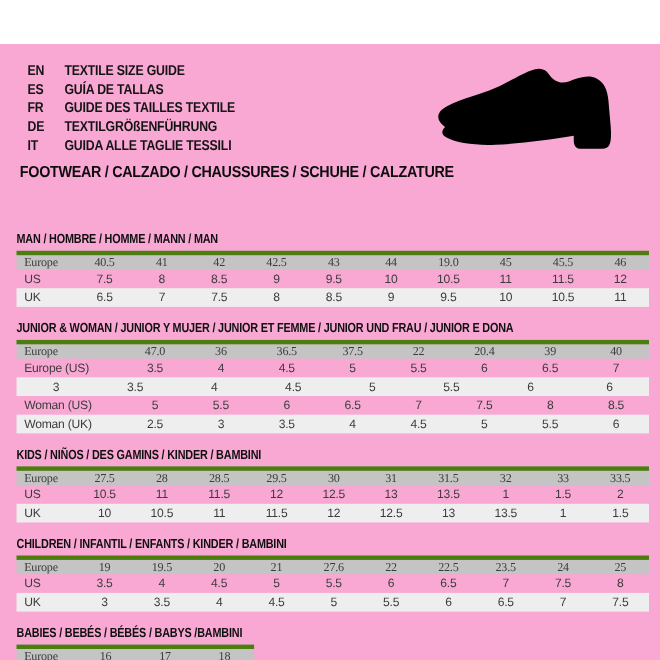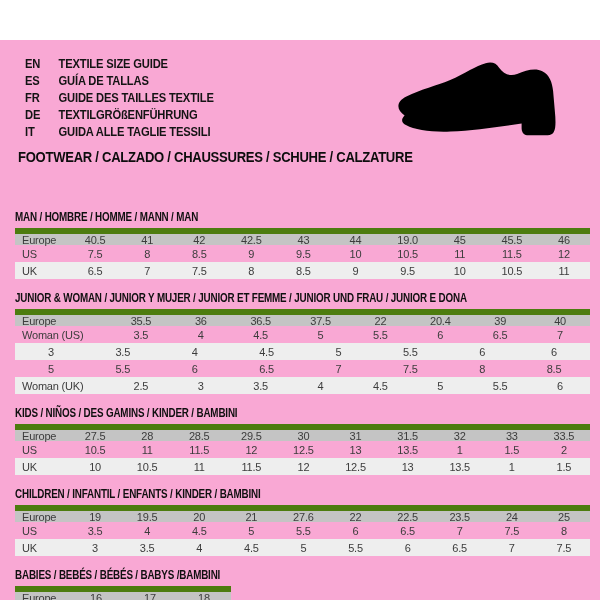--- a/index.html
+++ b/index.html
@@ -35,23 +35,23 @@
   .section{margin-bottom:13px;}
   .section-title{
     height:13px;line-height:13px;margin-bottom:4px;
     font-size:12px;font-weight:bold;color:#101010;
     transform:scaleX(0.82);transform-origin:left center;
     white-space:nowrap;letter-spacing:-0.2px;
   }
   .t-row{display:flex;height:17px;}
   .t-row.head{
     background:var(--header-row-bg,#c4c4c4);
-    border-top:6px solid #4d7c0f;box-sizing:border-box;
-  }
-  .t-row.light{background:var(--stripe-bg,#eeeeee);}
+    border-top:4px solid #4d7c0f;box-sizing:border-box;font-family:Liberation Serif, serif;
+  }
+  .t-row.light{background:var(--stripe-bg,#eeeeee);justify-content:flex-end;}
   .cell{
     flex:1;display:flex;align-items:center;justify-content:center;
     font-size:11px;color:var(--text,#3c3c3c);letter-spacing:-0.2px;
   }
   .cell.label{
     flex:none;width:54px;justify-content:flex-start;
     padding-left:7px;box-sizing:border-box;
   }
 </style>
 </head>
@@ -132,51 +132,52 @@
           <div class="cell">9.5</div>
           <div class="cell">10</div>
           <div class="cell">10.5</div>
           <div class="cell">11</div>
         </div>
       </div>
       <div class="section">
         <div class="section-title">JUNIOR &amp; WOMAN / JUNIOR Y MUJER / JUNIOR ET FEMME / JUNIOR UND FRAU / JUNIOR E DONA</div>
         <div class="t-row head">
           <div class="cell label" style="width: 96px;">Europe</div>
-          <div class="cell">35.5</div>
+          <div class="cell">47.0</div>
           <div class="cell">36</div>
           <div class="cell">36.5</div>
           <div class="cell">37.5</div>
           <div class="cell">22</div>
           <div class="cell">20.4</div>
           <div class="cell">39</div>
           <div class="cell">40</div>
         </div>
         <div class="t-row">
+          <div class="cell label" style="width: 96px;">Europe (US)</div>
+          <div class="cell">3.5</div>
+          <div class="cell">4</div>
+          <div class="cell">4.5</div>
+          <div class="cell">5</div>
+          <div class="cell">5.5</div>
+          <div class="cell">6</div>
+          <div class="cell">6.5</div>
+          <div class="cell">7</div>
+        </div>
+        <div class="t-row light">
+          <div class="cell">3</div>
+          <div class="cell">3.5</div>
+          <div class="cell">4</div>
+          <div class="cell">4.5</div>
+          <div class="cell">5</div>
+          <div class="cell">5.5</div>
+          <div class="cell">6</div>
+          <div class="cell">6</div>
+        </div>
+        <div class="t-row">
           <div class="cell label" style="width: 96px;">Woman (US)</div>
-          <div class="cell">3.5</div>
-          <div class="cell">4</div>
-          <div class="cell">4.5</div>
-          <div class="cell">5</div>
-          <div class="cell">5.5</div>
-          <div class="cell">6</div>
-          <div class="cell">6.5</div>
-          <div class="cell">7</div>
-        </div>
-        <div class="t-row light">
-          <div class="cell">3</div>
-          <div class="cell">3.5</div>
-          <div class="cell">4</div>
-          <div class="cell">4.5</div>
-          <div class="cell">5</div>
-          <div class="cell">5.5</div>
-          <div class="cell">6</div>
-          <div class="cell">6</div>
-        </div>
-        <div class="t-row">
           <div class="cell">5</div>
           <div class="cell">5.5</div>
           <div class="cell">6</div>
           <div class="cell">6.5</div>
           <div class="cell">7</div>
           <div class="cell">7.5</div>
           <div class="cell">8</div>
           <div class="cell">8.5</div>
         </div>
         <div class="t-row light">

